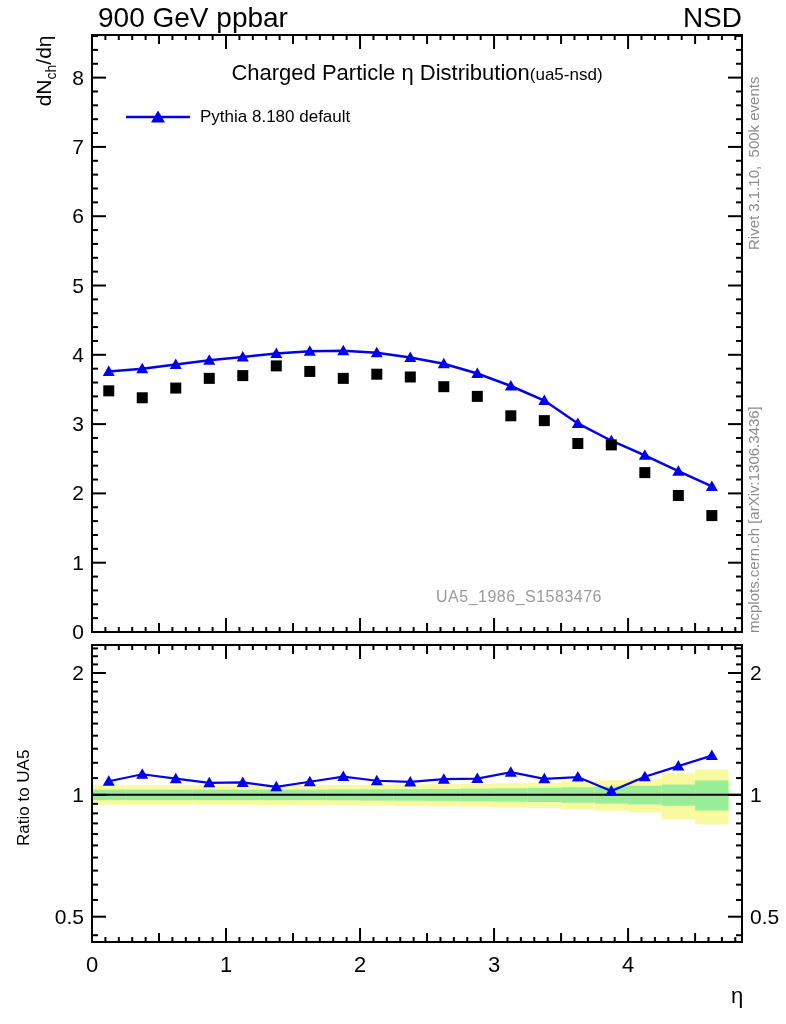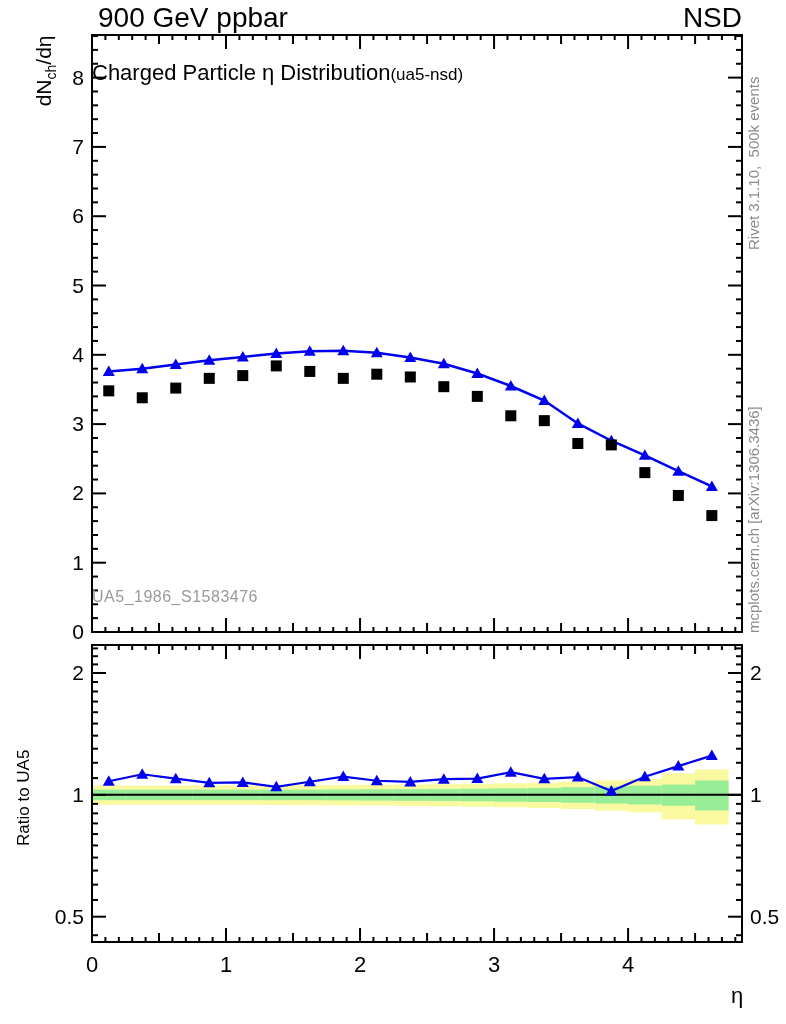--- a/index.html
+++ b/index.html
@@ -3,27 +3,27 @@
 <meta charset="utf-8">
 <style>
   html,body{margin:0;padding:0}
   body{width:786px;height:1024px;position:relative;background:#fff;
        font-family:"Liberation Sans",sans-serif;color:#000;overflow:hidden}
   .abs{position:absolute}
   #plot-svg{left:0;top:0;font-family:"Liberation Sans",sans-serif}
   .hdr{font-size:28px;top:2px;white-space:nowrap}
   #header-left{left:98px}
   #header-right{right:44px;text-align:center}
-  #plot-title{left:92px;top:60px;width:650px;text-align:left;font-size:22px;white-space:nowrap}
+  #plot-title{left:92px;top:60px;width:650px;text-align:center;font-size:22px;white-space:nowrap}
   #plot-title .suffix{font-size:17px}
   #legend{left:126px;top:100px}
   .legend-row{display:flex;align-items:center;height:34px}
   .legend-marker{width:64px;height:24px;flex:none;position:relative}
   .legend-label{font-size:17px;padding-left:10px;white-space:nowrap}
-  #watermark{left:92px;top:588px;width:510px;text-align:left;font-size:16px;
+  #watermark{left:92px;top:588px;width:510px;text-align:right;font-size:16px;
              color:#9a9a9a;letter-spacing:.5px}
   .vert{transform-origin:0 0;transform:rotate(-90deg);white-space:pre}
   #ylabel-main{left:8px;top:118px;font-size:21px}
   #ylabel-main sub{font-size:14px}
   #ylabel-ratio{left:14px;top:846px;font-size:17px}
   .note{font-size:15px;color:#8c8c8c}
   #note-top{left:745px;top:250px}
   #note-bottom{left:745px;top:633px}
 </style>
 </head>
@@ -506,20 +506,29 @@
   </svg>
 
 <div id="header-left" class="abs hdr">900 GeV ppbar</div>
 <div id="header-right" class="abs hdr">NSD</div>
 
 <div id="plot-title" class="abs">
   <span>Charged Particle η Distribution</span><span class="suffix">(ua5-nsd)</span>
 </div>
 
 <div id="legend" class="abs">
+  <div class="legend-row">
+    <span class="legend-marker">
+      <svg width="64" height="24">
+        <line x1="0" y1="12" x2="64" y2="12" stroke="#0000ee" stroke-width="2.5"></line>
+        <path d="M25,17.5 L39,17.5 L32,5.5 Z" fill="#0000ee"></path>
+      </svg>
+    </span>
+    <span class="legend-label">Pythia 8.180 default</span>
+  </div>
 </div>
 
 <div id="watermark" class="abs">UA5_1986_S1583476</div>
 
 <div id="ylabel-main" class="abs vert">
   <span>dN</span><sub>ch</sub><span>/dη</span>
 </div>
 <div id="ylabel-ratio" class="abs vert">Ratio to UA5</div>
 
 <div id="note-top" class="abs vert note">Rivet 3.1.10,  500k events</div>

